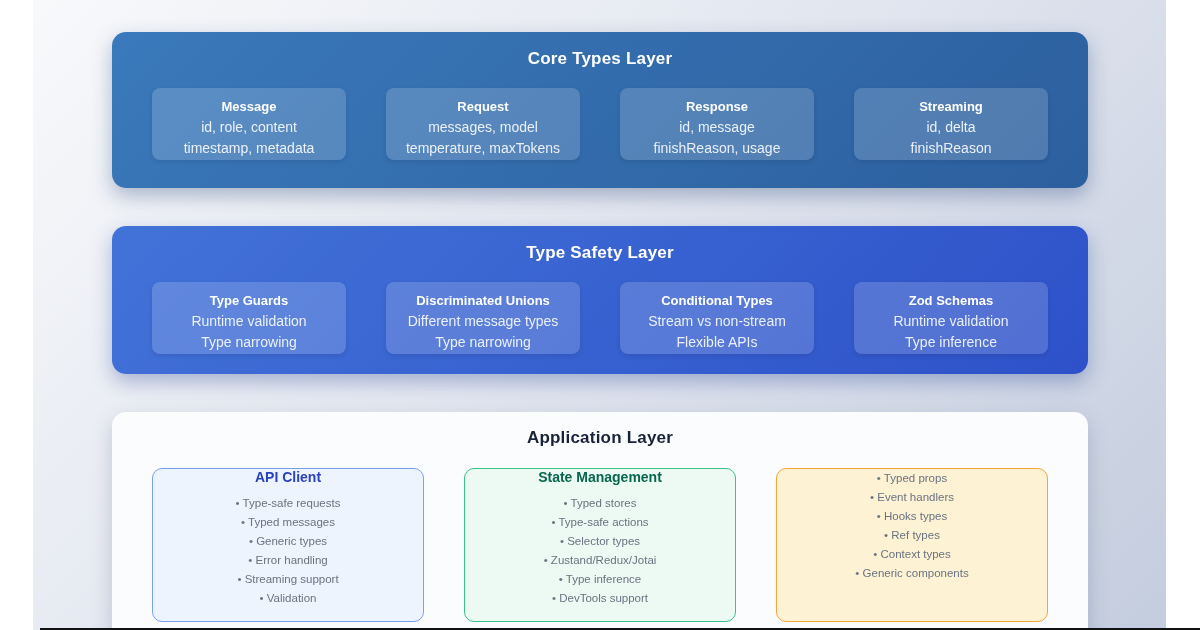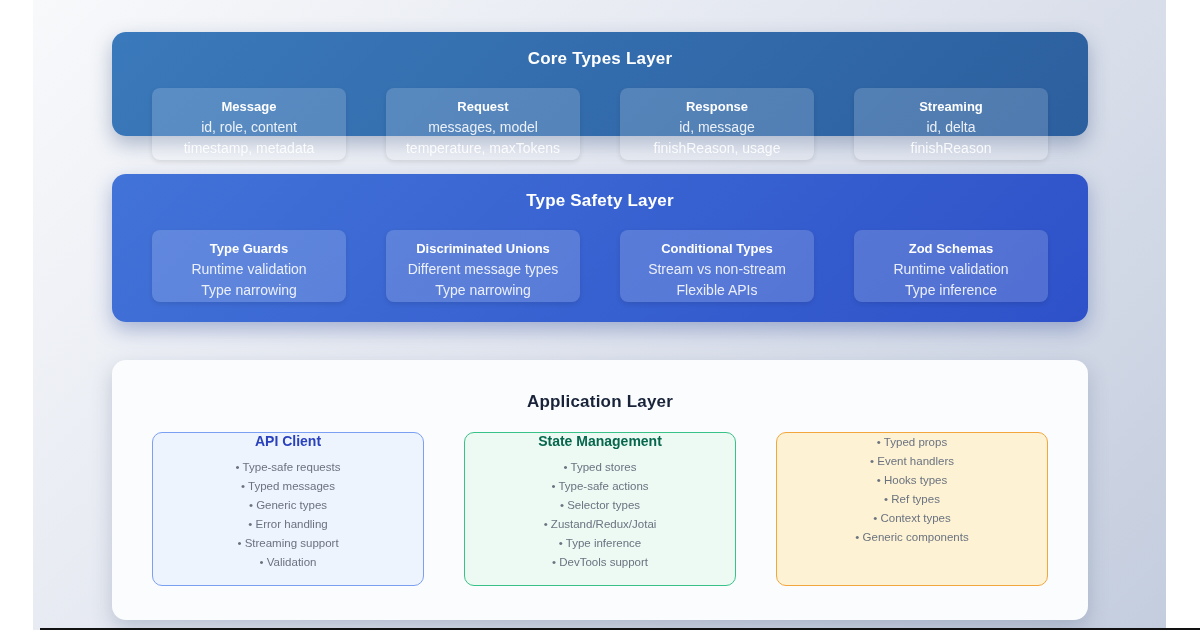--- a/index.html
+++ b/index.html
@@ -6,33 +6,33 @@
   html,body { width:1200px; height:630px; background:#ffffff; overflow:hidden;
               font-family:"Liberation Sans", sans-serif; }
   .stage { position:relative; width:1200px; height:630px; background:#ffffff; overflow:hidden; }
 
   .gradient-bg { position:absolute; left:33px; top:0; width:1133px; height:630px;
                  background:linear-gradient(135deg,#f8f9fb 0%,#e3e7f0 45%,#c4cdde 100%); }
 
   .content { position:absolute; left:112px; top:0; width:976px; }
 
   .layer { width:976px; border-radius:14px; }
-  .layer-core { margin-top:32px; height:104px;
+  .layer-core { margin-top:32px; height:156px;
                 background:linear-gradient(135deg,#3a79bb 0%,#336fb0 50%,#2c5f9e 100%);
                 background:linear-gradient(135deg,#3a79bb 0%,#2c5f9e 100%);
                 box-shadow:0 8px 20px rgba(40,70,120,0.35); }
   .layer-safety { margin-top:38px; height:148px;
                   background:linear-gradient(135deg,#4273d8 0%,#2e51c9 100%);
                   box-shadow:0 8px 20px rgba(40,70,150,0.35); }
   .layer-app { margin-top:38px; height:260px; background:#fbfcfe;
                box-shadow:0 8px 20px rgba(90,105,140,0.30); }
 
   .layer-title { padding-top:17px; text-align:center; font-size:17px; line-height:20px;
                  font-weight:bold; color:#ffffff; letter-spacing:0.2px; }
-  .layer-app .layer-title { color:#182339; padding-top:32px; }
+  .layer-app .layer-title { color:#182339; padding-top:16px; }
 
   .cards-row { display:flex; gap:40px; padding:0 40px; margin-top:19px; }
   .t-card { flex:1; height:72px; background:rgba(255,255,255,0.17); border-radius:8px;
             text-align:center; box-shadow:0 2px 5px rgba(0,0,0,0.10); }
   .t-card-title { margin-top:11px; font-size:13px; font-weight:bold; color:#ffffff; }
   .t-card-line { margin-top:5px; font-size:14px; color:rgba(255,255,255,0.88); }
 
   .app-row { display:flex; gap:40px; padding:0 40px; margin-top:20px; }
   .app-card { flex:1; height:154px; border-radius:10px; border:1.5px solid; text-align:center;
               }

